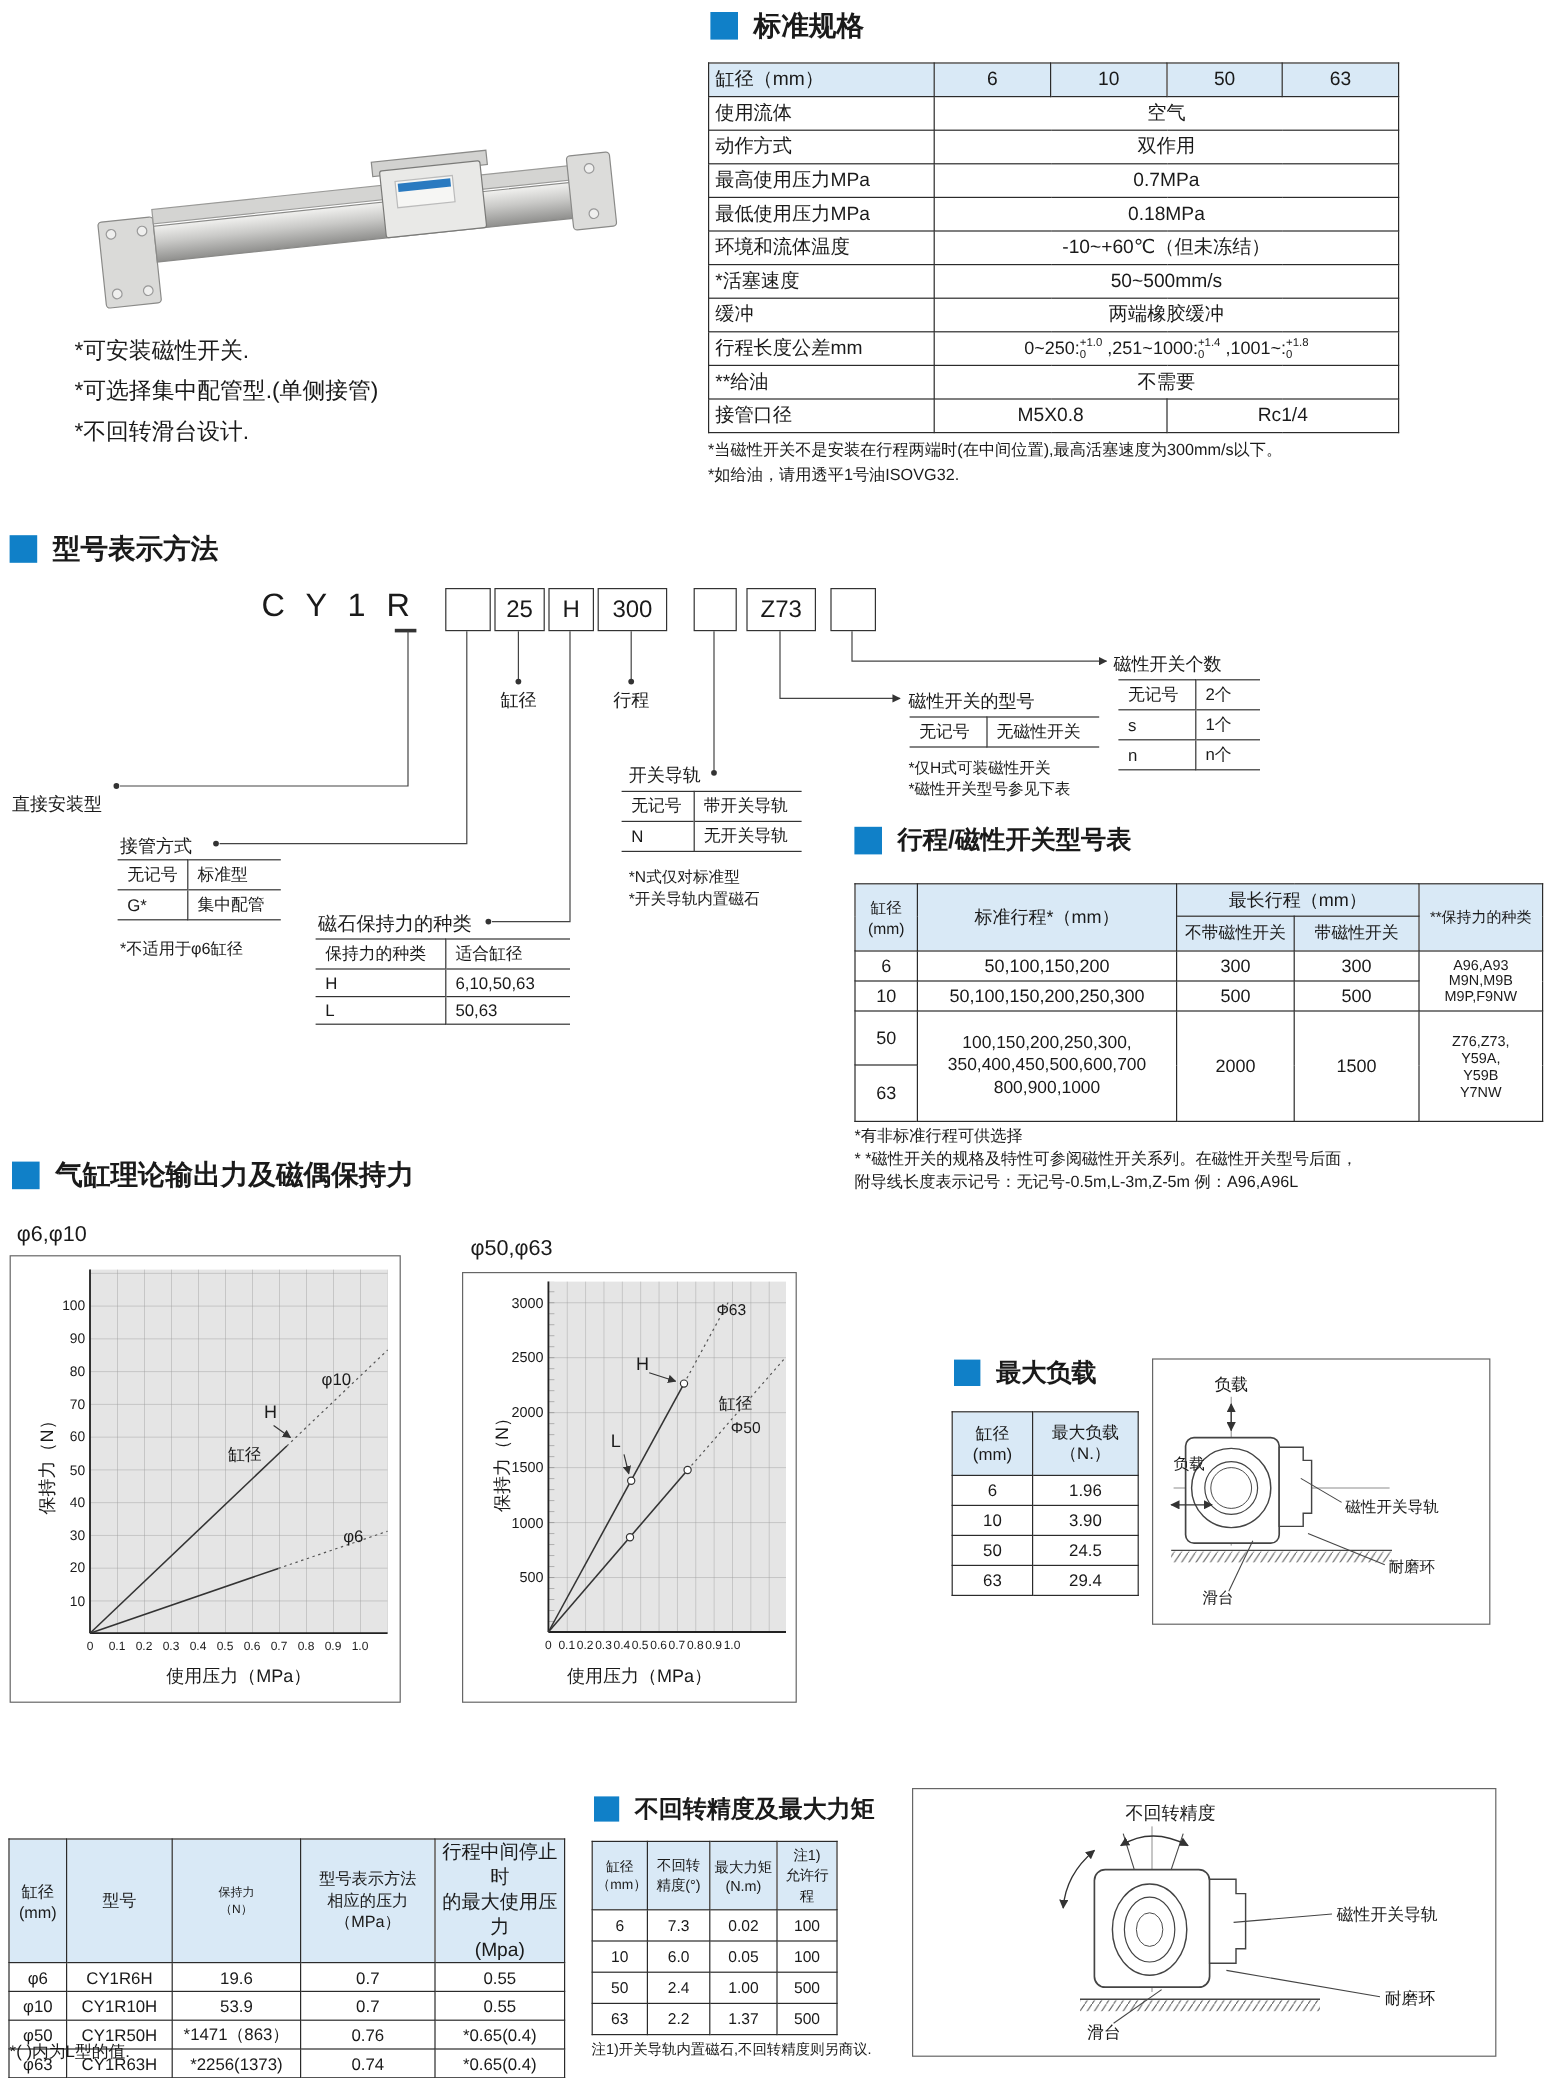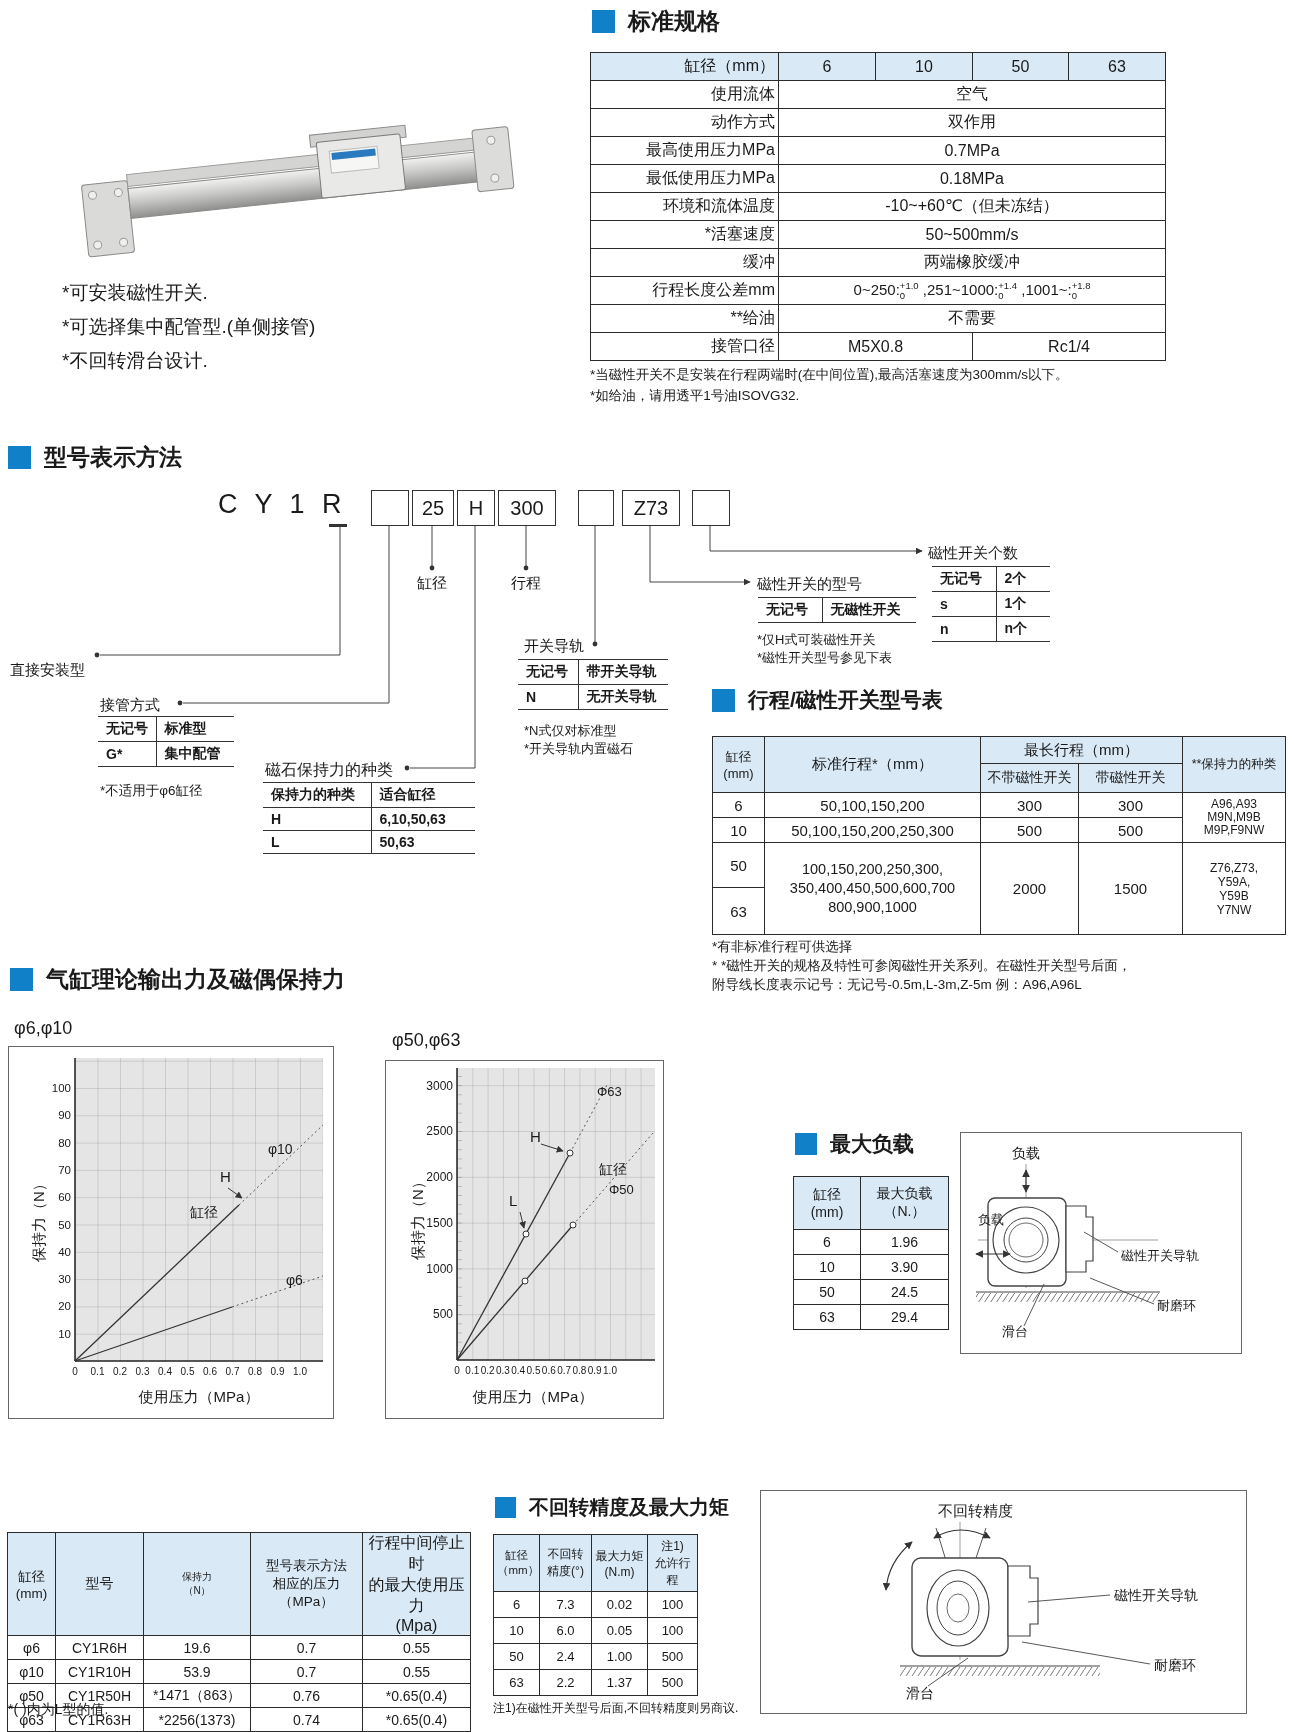--- a/index.html
+++ b/index.html
@@ -5,24 +5,24 @@
   html,body{margin:0;padding:0;background:#fff}
   .page{position:relative;width:1294px;height:1732px;background:#fff;overflow:hidden;
         font-family:"Liberation Sans","DejaVu Sans",sans-serif;color:#1a1a1a}
   .abs{position:absolute}
   .sec{position:absolute;display:flex;align-items:center;gap:13px;font-weight:bold;white-space:nowrap}
   .sq{width:23px;height:23px;background:#1080c8;flex:0 0 auto}
   table{border-collapse:collapse;table-layout:fixed}
   .gt td,.gt th{border:1px solid #2b2b2b;text-align:center;font-weight:normal;padding:0 3px;overflow:hidden}
   .hdr{background:#d9e9f6}
   .spec td{height:27px;font-size:16px}
-  .spec td.l{text-align:right;padding-left:15px}
+  .spec td.l{text-align:left;padding-left:5px}
   .tol{display:inline-flex;flex-direction:column;font-size:9.5px;line-height:1.05;vertical-align:middle;text-align:left}
   .ut{border-collapse:collapse}
-  .ut td{border-top:1px solid #333;padding:3px 8px;font-size:14px;text-align:left;white-space:nowrap;font-weight:bold}
+  .ut td{border-top:1px solid #333;padding:3px 8px;font-size:14px;text-align:left;white-space:nowrap;font-weight:normal}
   .ut tr:last-child td{border-bottom:1px solid #333}
   .ut td:first-child{border-right:1px solid #333}
   .note{position:absolute;font-size:13.5px;white-space:nowrap}
   .lbl{position:absolute;font-size:15px;white-space:nowrap}
   .mbox{position:absolute;top:490px;height:34px;border:1.6px solid #333;font-size:20px;text-align:center;line-height:34px;background:#fff}
   .cbox{position:absolute;border:1px solid #666;background:#fff}
   .vlabel{position:absolute;transform:rotate(-90deg);transform-origin:left top;font-size:15px;white-space:nowrap}
   .xt{position:absolute;width:200px;text-align:center;font-size:15px;white-space:nowrap}
   svg text{fill:#1a1a1a}
 </style>
@@ -609,21 +609,21 @@
           <td>500</td>
         </tr>
     <tr>
           <td style="height:25px">63</td>
           <td>2.2</td>
           <td>1.37</td>
           <td>500</td>
         </tr>
   </tbody>
     </table>
-  <div class="note" style="left:493px;top:1700px;font-size:12px">注1)在磁性开关型号后面,不回转精度则另商议.</div>
+  <div class="note" style="left:493px;top:1700px;font-size:12px">注1)开关导轨内置磁石,不回转精度则另商议.</div>
 
   <div class="cbox" style="left:760px;top:1490px;width:485px;height:222px"></div>
   <svg class="abs" style="left:760px;top:1490px" width="485" height="222">
     <text x="178" y="26" font-size="15">不回转精度</text>
     <line x1="200" y1="32" x2="200" y2="170" stroke="#777" stroke-width="0.7"></line>
     <path d="M200,116 L176,38" stroke="#444" stroke-width="0.9" fill="none"></path>
     <path d="M200,116 L226,38" stroke="#444" stroke-width="0.9" fill="none"></path>
     <path d="M174,48 Q200,32 230,48" stroke="#333" stroke-width="1.1" fill="none" marker-start="url(#arr)" marker-end="url(#arr)"></path>
     <path d="M152,52 Q128,72 126,100" stroke="#333" stroke-width="1.1" fill="none" marker-start="url(#arr)" marker-end="url(#arr)"></path>
     <rect x="152" y="68" width="96" height="98" rx="9" fill="#fff" stroke="#444" stroke-width="1.4"></rect>

